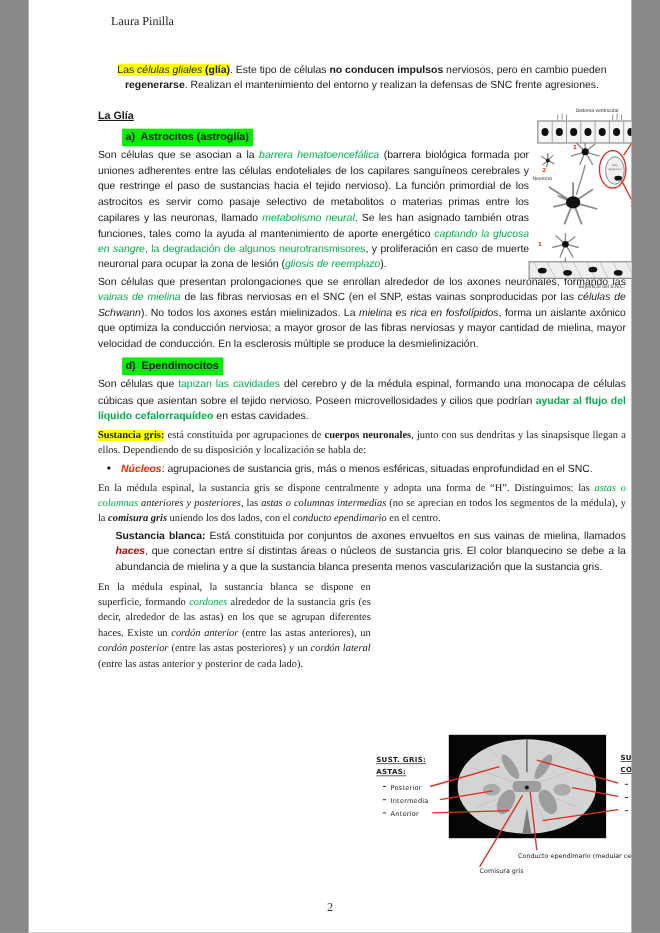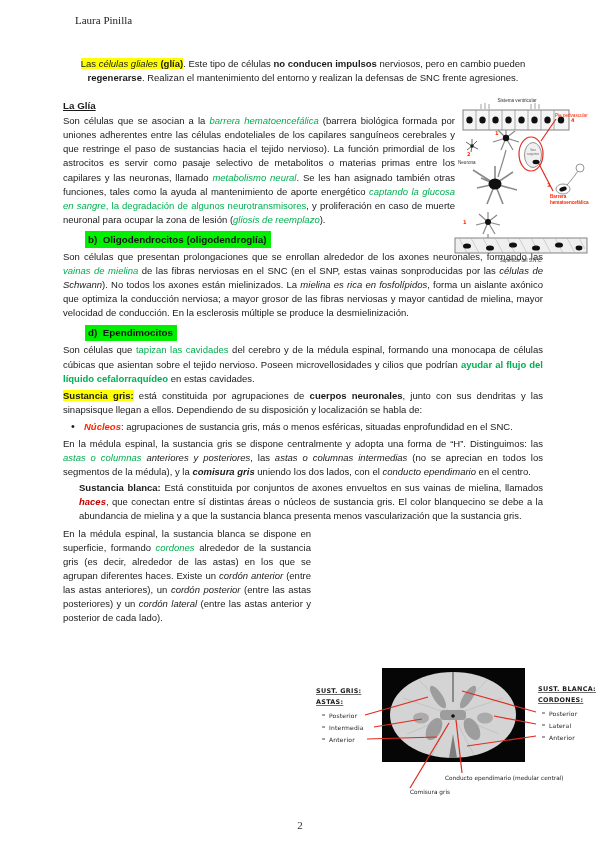--- a/index.html
+++ b/index.html
@@ -1,30 +1,30 @@
 <!DOCTYPE html>
 <html style="--hl_yellow: #ffff00; --hl_green: #00f000; --green_text: #00b050; --red_text: #ff2400; --dark_red_text: #c00000; --annotation_red: #e02b20;"><head>
 <meta charset="utf-8">
 <style>
   html,body{margin:0;padding:0;background:#888;}
-  .page{position:relative;width:600px;height:848px;background:#ffffff;margin:0 auto;
+  .page{position:relative;width:548px;height:848px;background:#ffffff;margin:0 auto;
         font-family:"Liberation Sans",sans-serif;color:#1a1a1a;overflow:hidden;}
   .author{position:absolute;left:75px;top:14px;font-family:"Liberation Serif",serif;
           font-size:11px;color:#222;}
   .content{position:absolute;left:63px;top:0;width:480px;}
   .p{font-size:9.5px;line-height:14.1px;text-align:justify;margin:0 0 2px 0;}
   .p1{margin-top:57px;text-align:center;}
   .h-glia{font-weight:bold;text-decoration:underline;font-size:9.8px;line-height:14px;
           margin:14px 0 1px 0;}
   .sect{margin:0 0 2px 22px;}
   .tag{display:inline-block;background:var(--hl_green,#00ff00);font-weight:bold;
        font-size:9.8px;line-height:13px;padding:1.5px 4px 2px 3px;white-space:pre;color:#111;}
   .narrow-a{width:392px;}
   .narrow-b{width:248px;}
-  .mt3{margin-top:3px;}
+  .mt3{margin-top:3px;font-family:Liberation Serif, serif;}
   .mt2{margin-top:2px;margin-left:16px;}
   .bullets{margin:3px 0 2px 0;padding:0 0 0 21px;list-style:none;}
   .bullets li{position:relative;font-size:9.5px;line-height:14.1px;text-align:justify;
               margin:0 0 1px 0;}
   .bullets li::before{content:"\2022";position:absolute;left:-13px;top:-1px;font-size:11px;}
   .pagenum{position:absolute;left:0;right:0;top:819px;text-align:center;
            font-family:"Liberation Serif",serif;font-size:11px;color:#333;}
   
   .i{font-style:italic}
   .b{font-weight:bold}
@@ -53,23 +53,23 @@
 
 <div class="page">
 
   <div class="author">Laura Pinilla</div>
 
   <div class="content">
     <p class="p p1"><span class="hlY">Las </span><span class="hlY i">células gliales</span><span class="hlY b"> (glía)</span><span>. Este tipo de células </span><span class="b">no conducen impulsos</span><span> nerviosos, pero en cambio pueden </span><span class="b">regenerarse</span><span>. Realizan el mantenimiento del entorno y realizan la defensas de SNC frente agresiones.</span></p>
 
     <div class="h-glia">La Glía</div>
 
+    <div class="sect"><span class="tag">a)  Astrocitos (astroglía)</span></div>
     <p class="p narrow-a"><span>Son células que se asocian a la </span><span class="g i">barrera hematoencefálica</span><span> (barrera biológica formada por uniones adherentes entre las células endoteliales de los capilares sanguíneos cerebrales y que restringe el paso de sustancias hacia el tejido nervioso). La función primordial de los astrocitos es servir como pasaje selectivo de metabolitos o materias primas entre los capilares y las neuronas, llamado </span><span class="g i">metabolismo neural</span><span>. Se les han asignado también otras funciones, tales como la ayuda al mantenimiento de aporte energético </span><span class="g i">captando la glucosa en sangre</span><span class="g">, </span><span class="g">la degradación de algunos neurotransmisores</span><span>, y proliferación en caso de muerte neuronal para ocupar la zona de lesión (</span><span class="g i">gliosis de reemplazo</span><span>).</span></p>
 
-    <div class="sect"><span class="tag">b)  Oligodendrocitos (oligodendroglía)</span></div>
     <p class="p"><span>Son células que presentan prolongaciones que se enrollan alrededor de los axones neuronales, formando las </span><span class="g i">vainas de mielina</span><span> de las fibras nerviosas en el SNC (en el SNP, estas vainas sonproducidas por las </span><span class="i">células de Schwann</span><span>). No todos los axones están mielinizados. La </span><span class="i">mielina es rica en fosfolípidos</span><span>, forma un aislante axónico que optimiza la conducción nerviosa; a mayor grosor de las fibras nerviosas y mayor cantidad de mielina, mayor velocidad de conducción. En la esclerosis múltiple se produce la desmielinización.</span></p>
 
 
     <div class="sect"><span class="tag">d)  Ependimocitos</span></div>
     <p class="p"><span>Son células que </span><span class="g">tapizan las cavidades</span><span> del cerebro y de la médula espinal, formando una monocapa de células cúbicas que asientan sobre el tejido nervioso. Poseen microvellosidades y cilios que podrían </span><span class="g b">ayudar al flujo del líquido cefalorraquídeo</span><span> en estas cavidades.</span></p>
 
     <p class="p mt3"><span class="hlY b">Sustancia gris:</span><span> está constituida por agrupaciones de </span><span class="b">cuerpos neuronales</span><span>, junto con sus dendritas y las sinapsisque llegan a ellos. Dependiendo de su disposición y localización se habla de:</span></p>
 
     <ul class="bullets">
       <li><span class="r b i">Núcleos</span><span>: agrupaciones de sustancia gris, más o menos esféricas, situadas enprofundidad en el SNC.</span></li>

